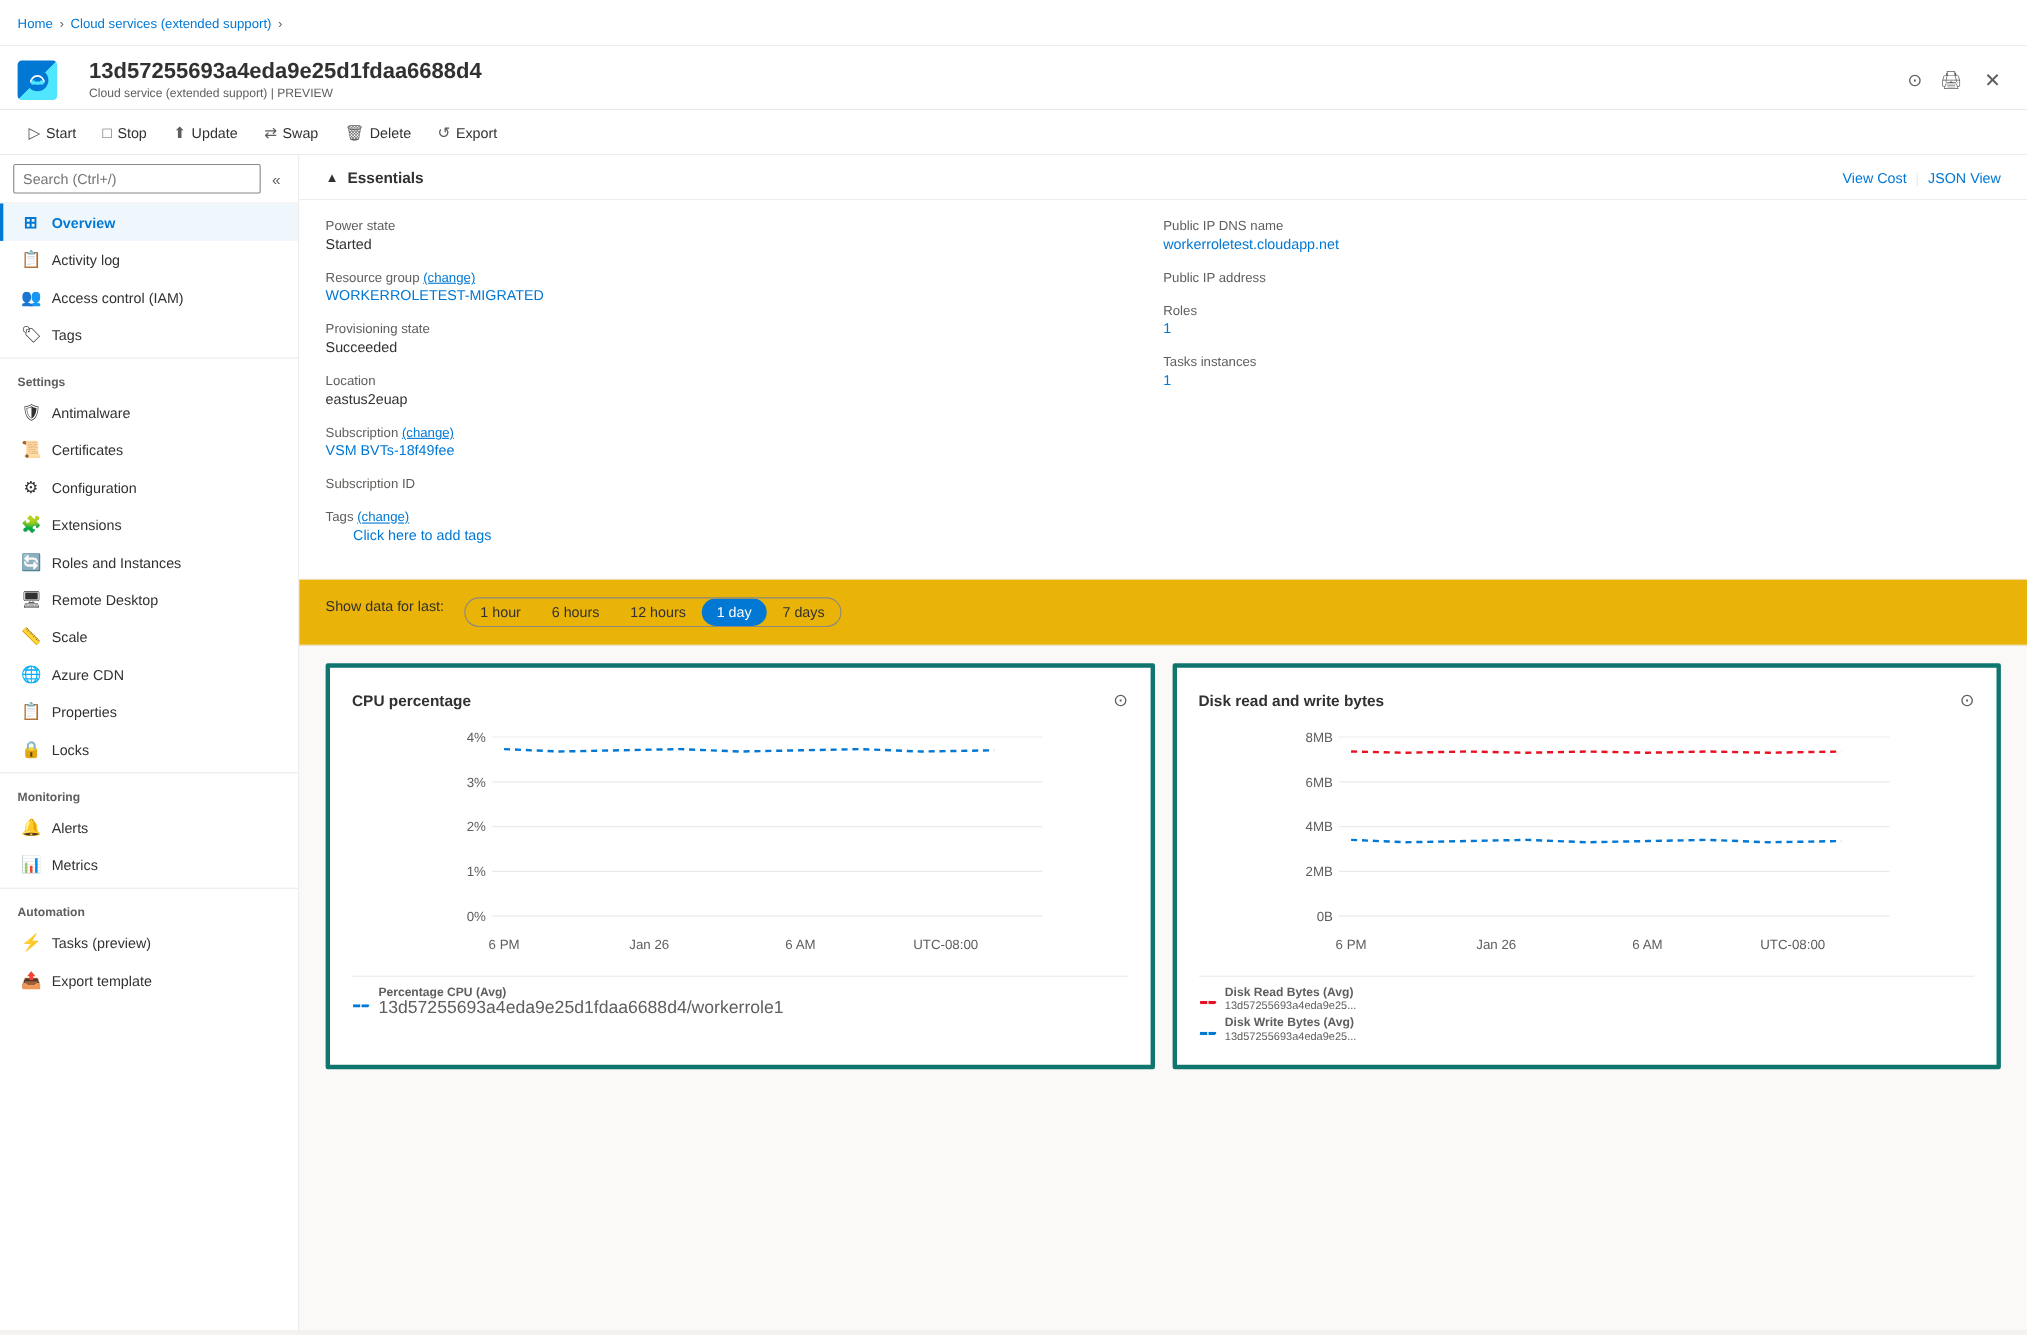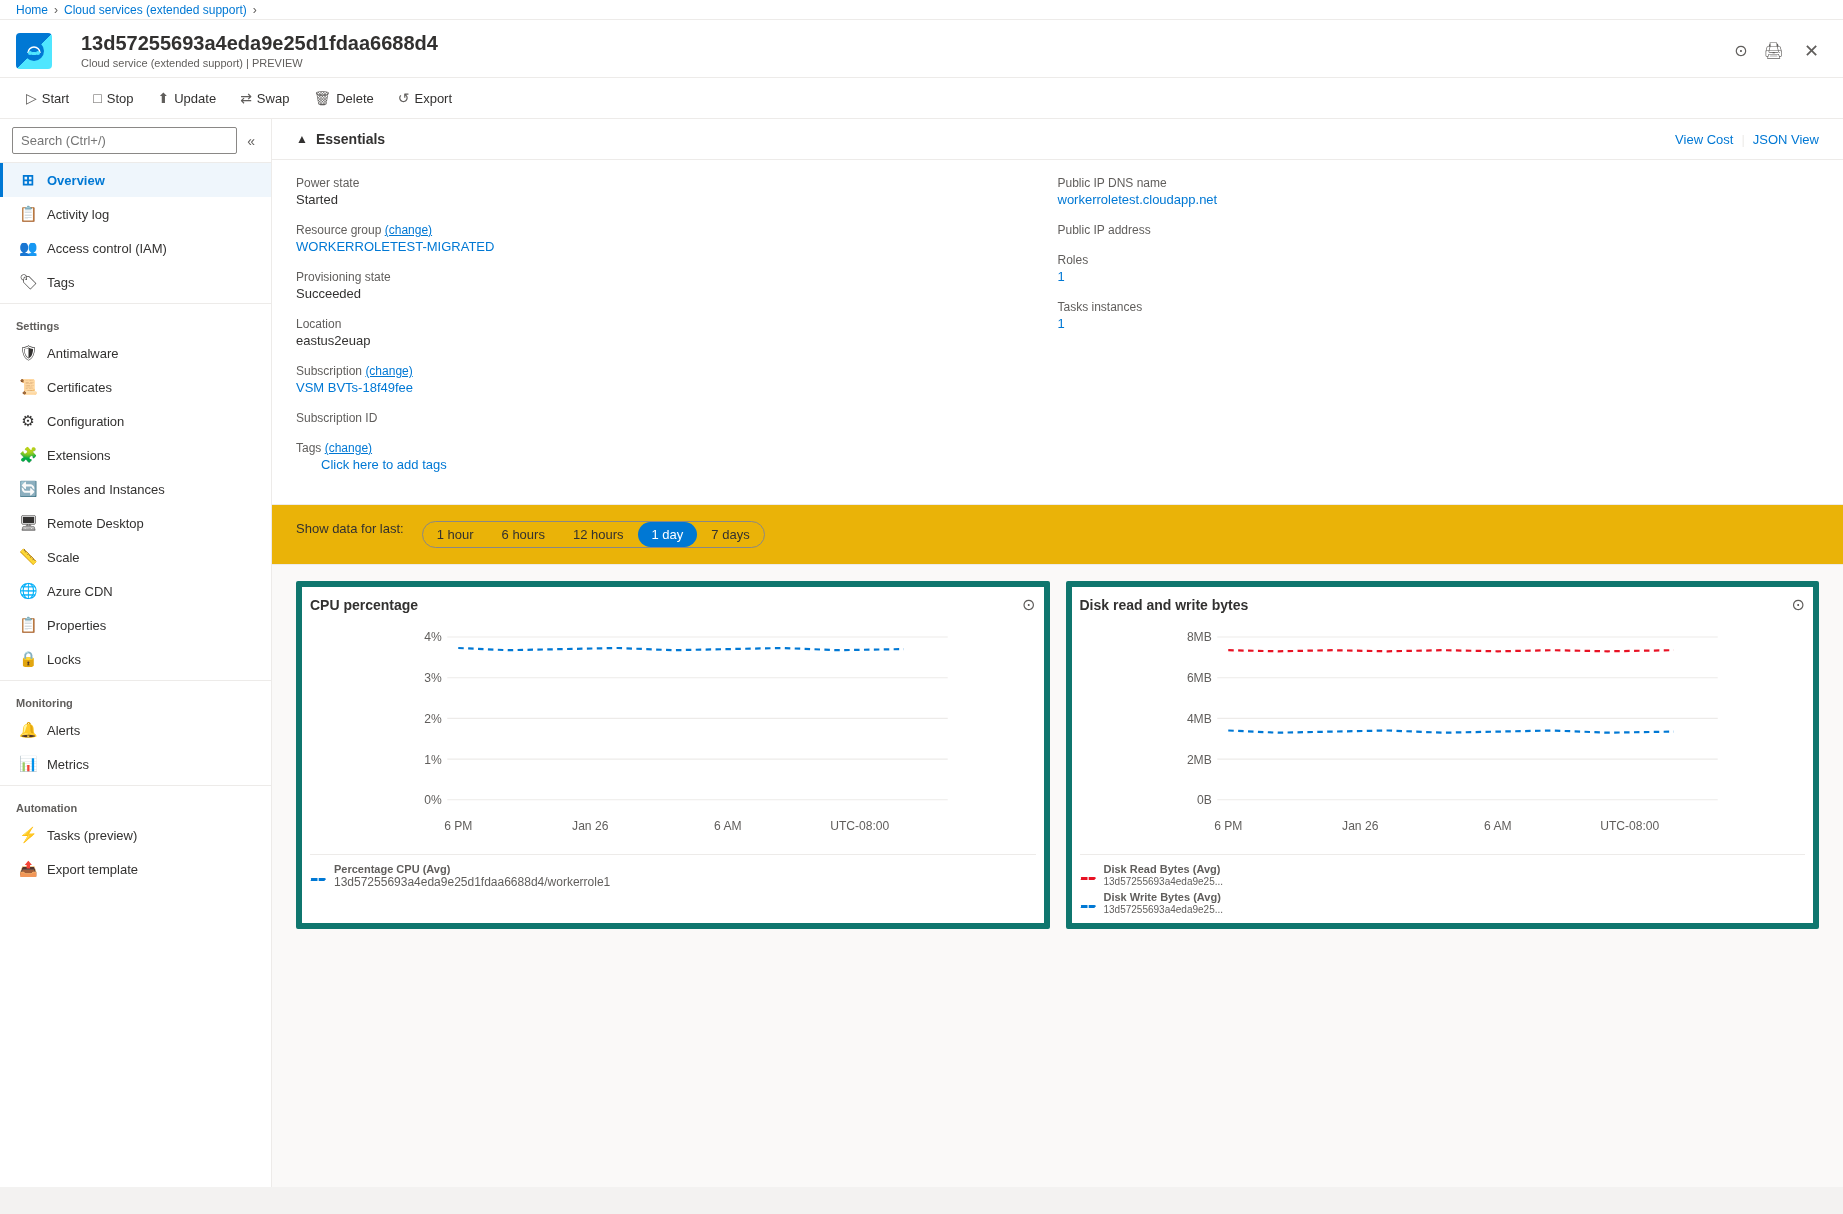--- a/index.html
+++ b/index.html
@@ -1,20 +1,20 @@
 <!DOCTYPE html>
 <html><head>
   <meta charset="utf-8">
   <style>
     * { box-sizing: border-box; margin: 0; padding: 0; }
     body { font-family: 'Segoe UI', sans-serif; font-size: 13px; background: #f3f2f1; color: #323130; overflow: hidden; width: 1843px; height: 1214px; }
 
     
     .breadcrumb-bar {
-      height: 20px;
+      height: 42px;
       background: #fff;
       display: flex;
       align-items: center;
       padding: 0 16px;
       border-bottom: 1px solid #edebe9;
       font-size: 12px;
       color: #323130;
     }
     .breadcrumb-bar a { color: #0078d4; text-decoration: none; }
     .breadcrumb-bar span { margin: 0 6px; color: #605e5c; }
@@ -163,23 +163,23 @@
 
     
     .charts-area {
       padding: 16px 24px;
       display: grid;
       grid-template-columns: 1fr 1fr;
       gap: 16px;
     }
     .chart-card {
       background: #fff;
-      border: 6px solid #0f766e;
+      border: 4px solid #0f766e;
       border-radius: 2px;
-      padding: 8px;
+      padding: 20px;
       min-height: 320px;
     }
     .chart-header {
       display: flex; align-items: center; justify-content: space-between;
       margin-bottom: 12px;
     }
     .chart-title { font-size: 14px; font-weight: 600; color: #323130; }
     .chart-pin-btn { background: none; border: none; cursor: pointer; color: #605e5c; font-size: 16px; }
 
     
@@ -462,21 +462,21 @@
               <line x1="45" y1="158" x2="500" y2="158" stroke="#edebe9" stroke-width="1"></line>
               <text x="55" y="185" text-anchor="middle" font-size="11" fill="#605e5c">6 PM</text>
               <text x="175" y="185" text-anchor="middle" font-size="11" fill="#605e5c">Jan 26</text>
               <text x="300" y="185" text-anchor="middle" font-size="11" fill="#605e5c">6 AM</text>
               <text x="420" y="185" text-anchor="middle" font-size="11" fill="#605e5c">UTC-08:00</text>
               <polyline points="55,20 100,22 150,21 200,20 250,22 300,21 350,20 400,22 460,21" stroke="#0078d4" stroke-width="2" fill="none" stroke-dasharray="5,4"></polyline>
             </svg></div>
           <div class="chart-legend">
             <div class="legend-item">
               <div class="legend-color" style="background: none; border-top: 3px dashed rgb(0, 120, 212); height: 0px; margin-top: 6px;"></div>
-              <span><strong>Percentage CPU (Avg)</strong><br><span style="font-size:12px;text-align:right;">13d57255693a4eda9e25d1fdaa6688d4/workerrole1</span></span>
+              <span><strong>Percentage CPU (Avg)</strong><br><span style="font-size:16px;text-align:right;">13d57255693a4eda9e25d1fdaa6688d4/workerrole1</span></span>
             </div>
           </div>
         </div>
         <div class="chart-card">
           <div class="chart-header">
     <span class="chart-title">Disk read and write bytes</span>
     <button class="chart-pin-btn">⊙</button>
   </div>
           <div class="chart-svg-wrap"><svg width="100%" height="100%" viewBox="0 0 500 200">
               <text x="40" y="14" text-anchor="end" font-size="11" fill="#605e5c">8MB</text>

